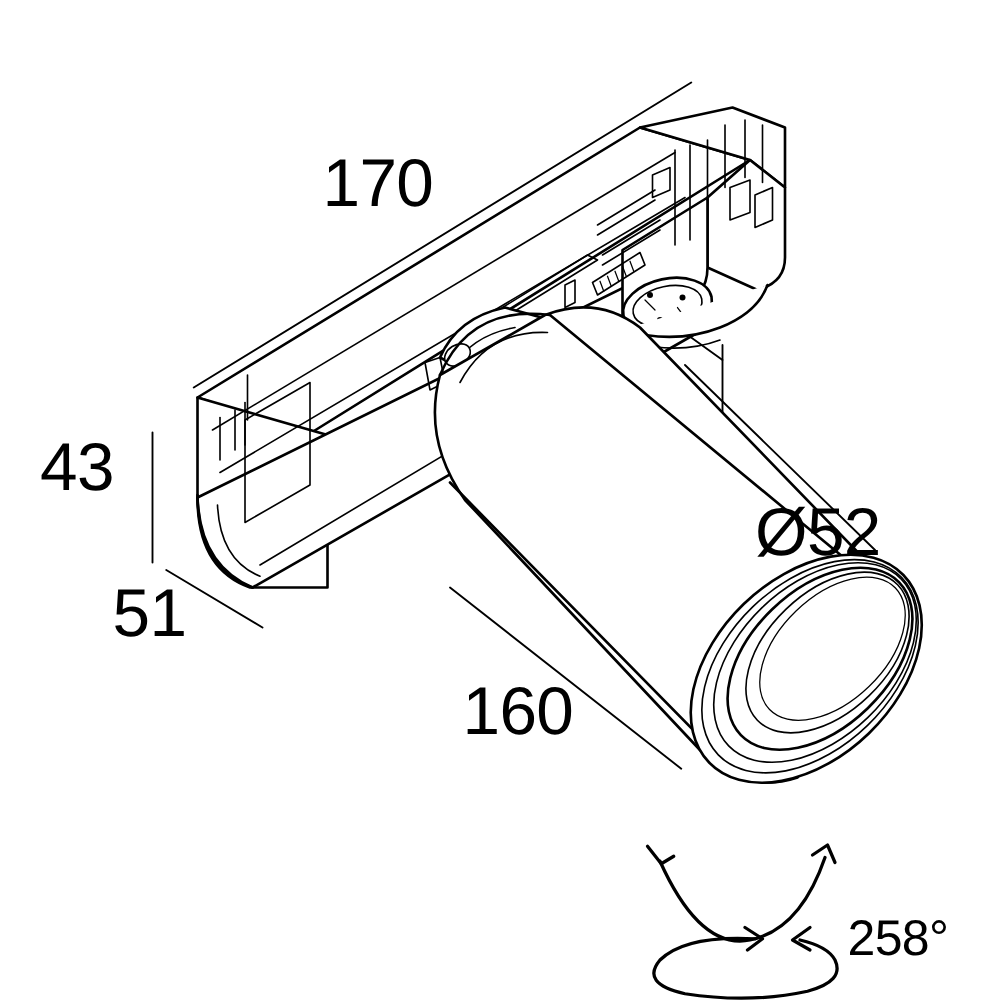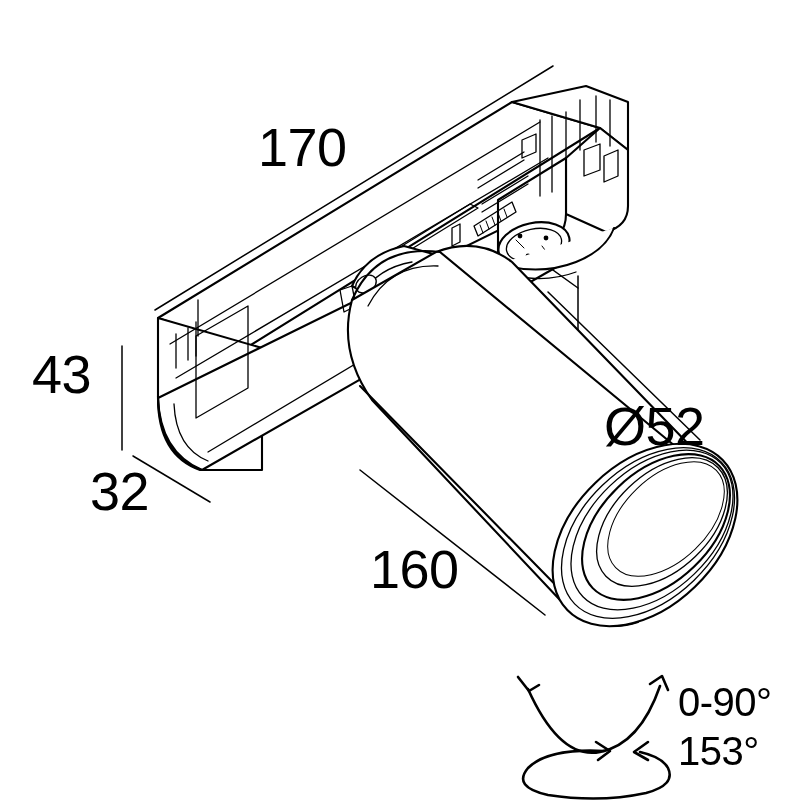--- a/index.html
+++ b/index.html
@@ -207,24 +207,23 @@
       <path class="arr" d="M596 742 L610 751 L598 760"></path>
       <path class="arr" d="M648 742 L634 752 L648 760"></path>
     </g>
 
   </svg>
 
   <div class="dim-label dim-big lbl-170">170</div>
 
   <div class="dim-label dim-big lbl-43">43</div>
 
-  <div class="dim-label dim-big lbl-32">32</div>
+  <div class="dim-label dim-big lbl-32">51</div>
 
 
   <div class="dim-label dim-big lbl-d52">Ø52</div>
 
   <div class="dim-label dim-big lbl-120">160</div>
 
-  <div class="dim-label lbl-tilt">0-90°</div>
-
-  <div class="dim-label lbl-rot">153°</div>
+
+  <div class="dim-label lbl-rot">258°</div>
 
 </div>
 
 </body></html>

